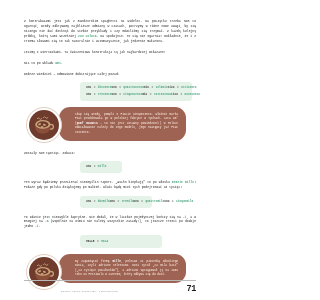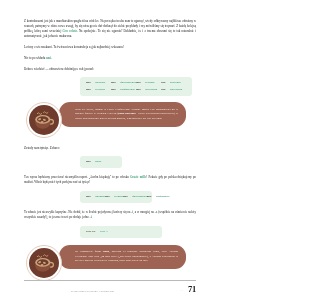--- a/index.html
+++ b/index.html
@@ -15,20 +15,21 @@
     font-family: "Liberation Serif", serif;
     color: #2b2b2b;
     position: relative;
   }
 
   .page {
     position: absolute;
     inset: 0;
     background: #ffffff;
     padding: 4px;
+    font-family: Liberation Mono, monospace;
   }
 
   .content {
     position: absolute;
     left: 24px;
     right: 16px;
     top: 19px;
   }
 
   

